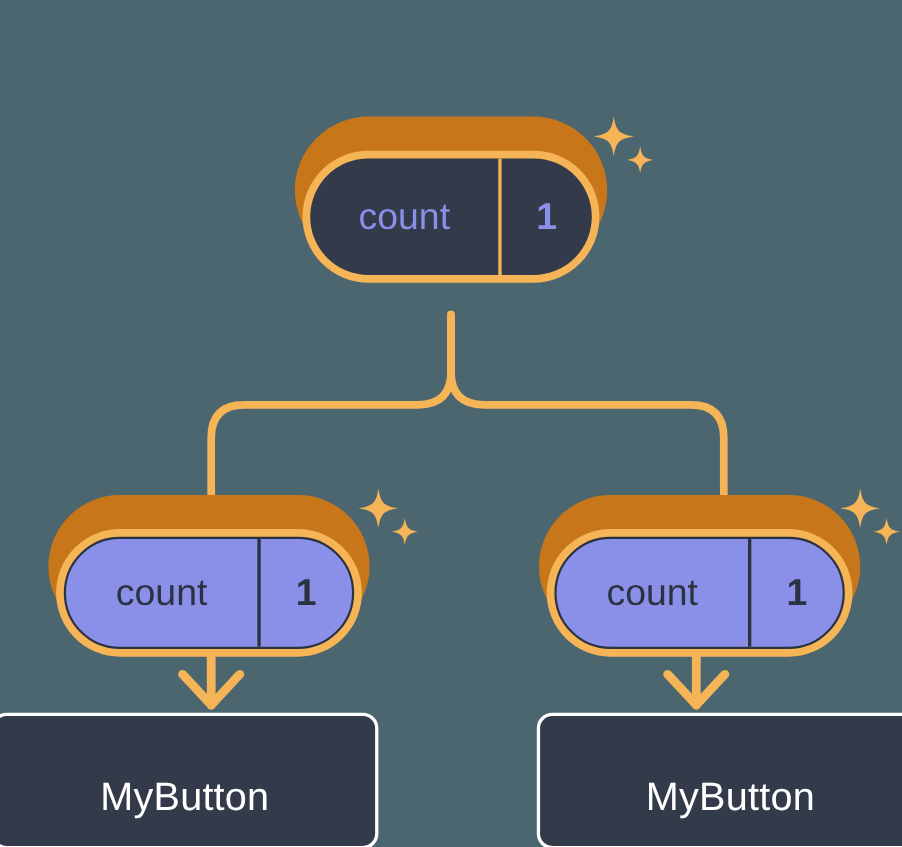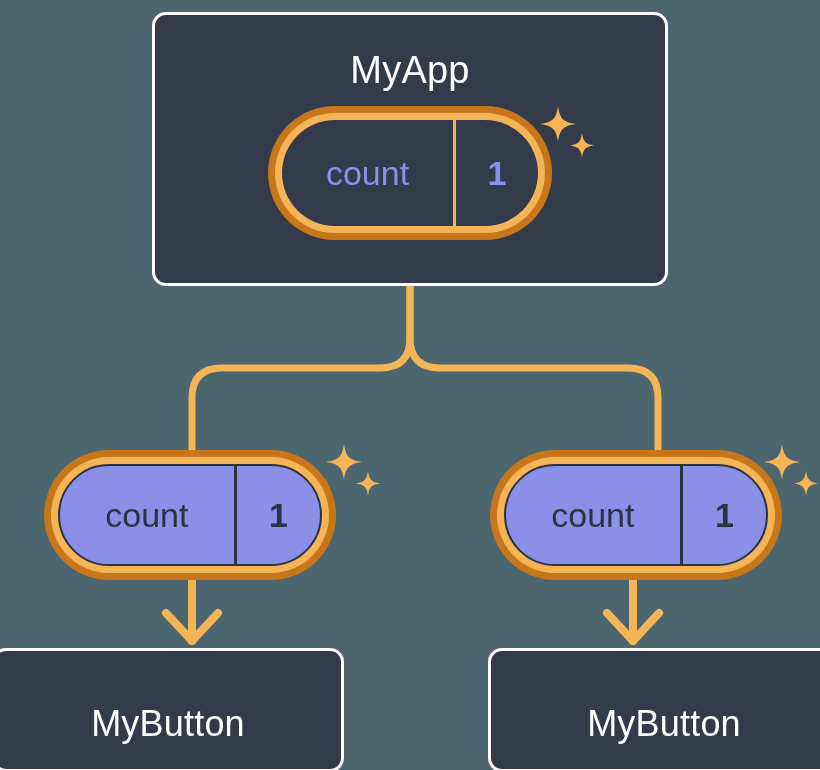--- a/index.html
+++ b/index.html
@@ -86,20 +86,21 @@
     padding: 7px;
   }
   .pill-inner {
     box-sizing: border-box;
     width: 100%;
     height: 100%;
     border-radius: 999px;
     
     background: #f5b557;
     padding: 7px;
+    margin-top: 24px;
   }
   .pill-body {
     box-sizing: border-box;
     width: 100%;
     height: 100%;
     border-radius: 999px;
     display: flex;
     align-items: stretch;
     overflow: hidden;
   }
@@ -192,23 +193,20 @@
       <path d="M 192 578 L 192 641" fill="none" stroke="#f5b557" stroke-width="8" stroke-linecap="round"></path>
       <path d="M 166 613 L 192 641 L 218 613" fill="none" stroke="#f5b557" stroke-width="8" stroke-linecap="round" stroke-linejoin="round"></path>
     </g>
 
     <g>
       <path d="M 633 578 L 633 641" fill="none" stroke="#f5b557" stroke-width="8" stroke-linecap="round"></path>
       <path d="M 607 613 L 633 641 L 659 613" fill="none" stroke="#f5b557" stroke-width="8" stroke-linecap="round" stroke-linejoin="round"></path>
     </g>
   </svg>
 
-  <div class="card" id="node-myapp">
-    <div class="card-title">MyApp</div>
-  </div>
 
   <div class="pill" id="pill-myapp">
     <div class="pill-inner">
       <div class="pill-body">
         <div class="pill-key">count</div>
         <div class="pill-val">1</div>
       </div>
     </div>
   </div>
 

